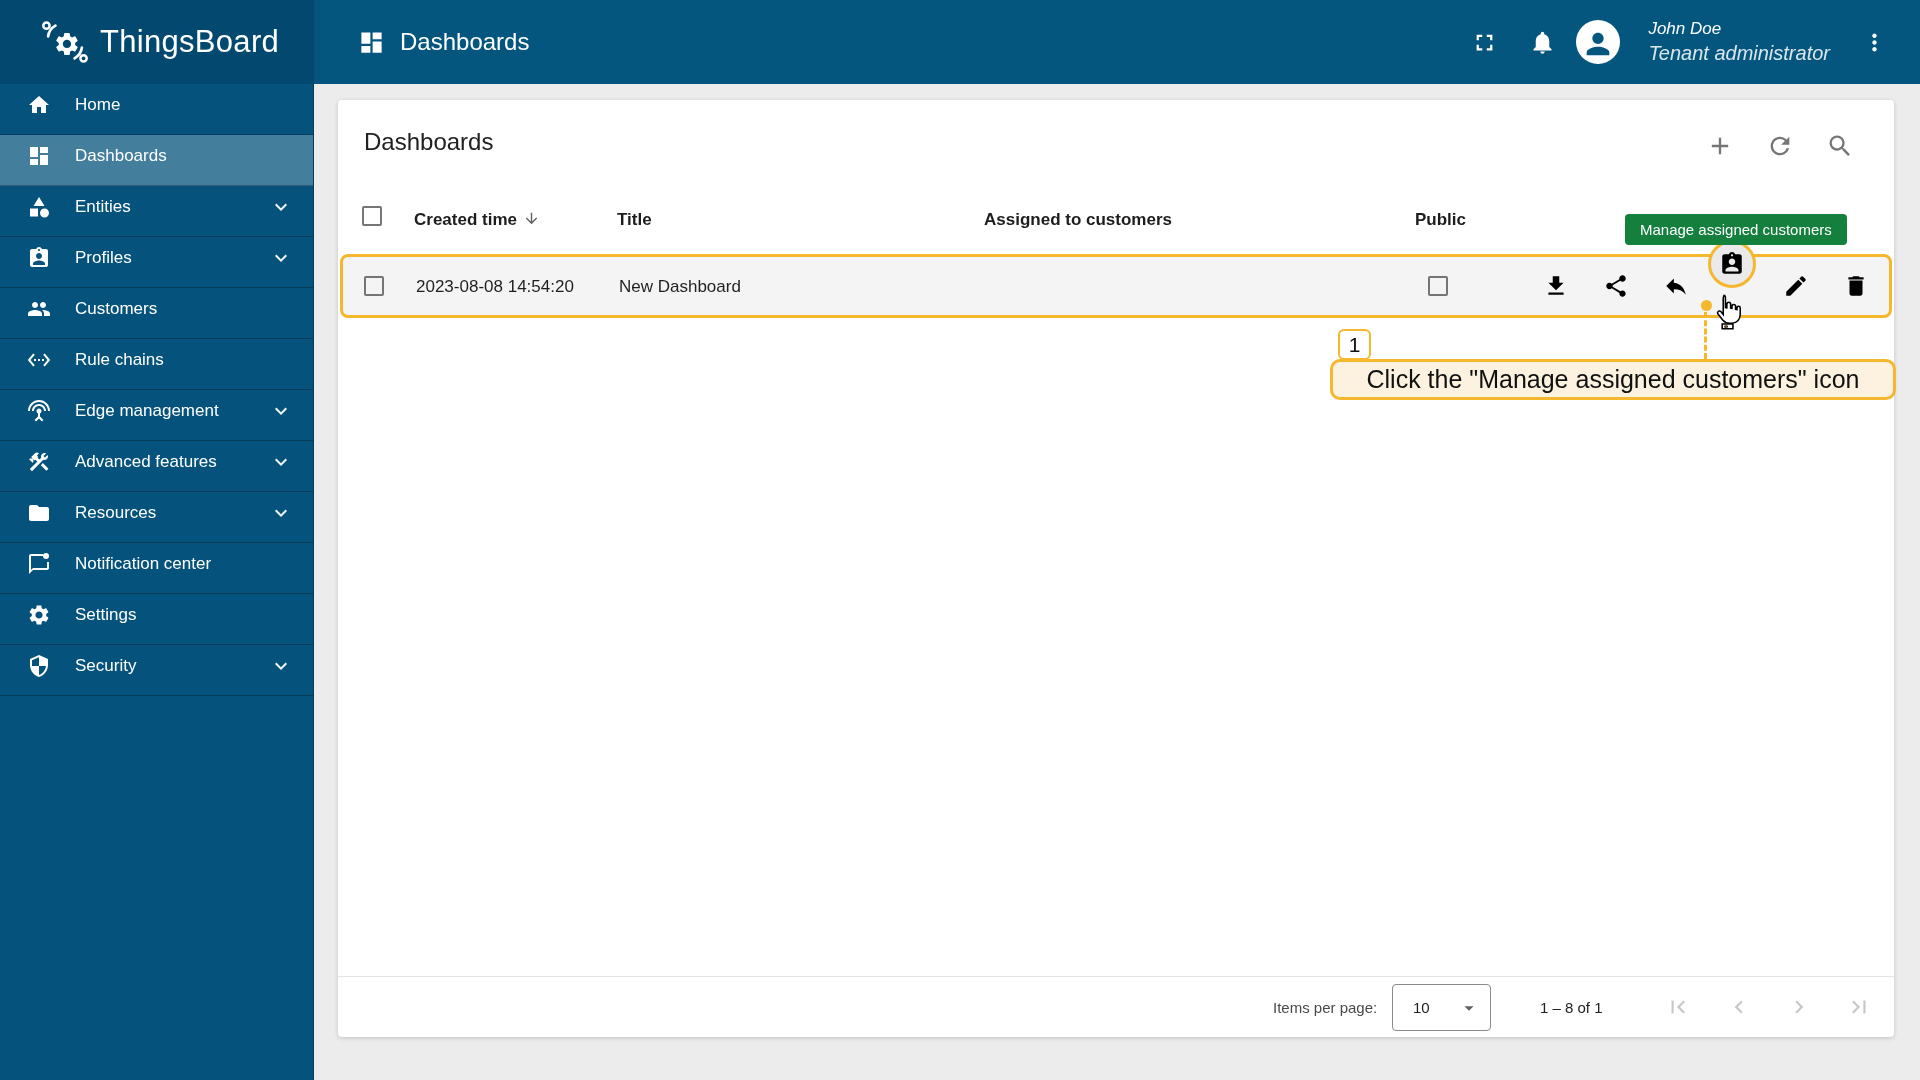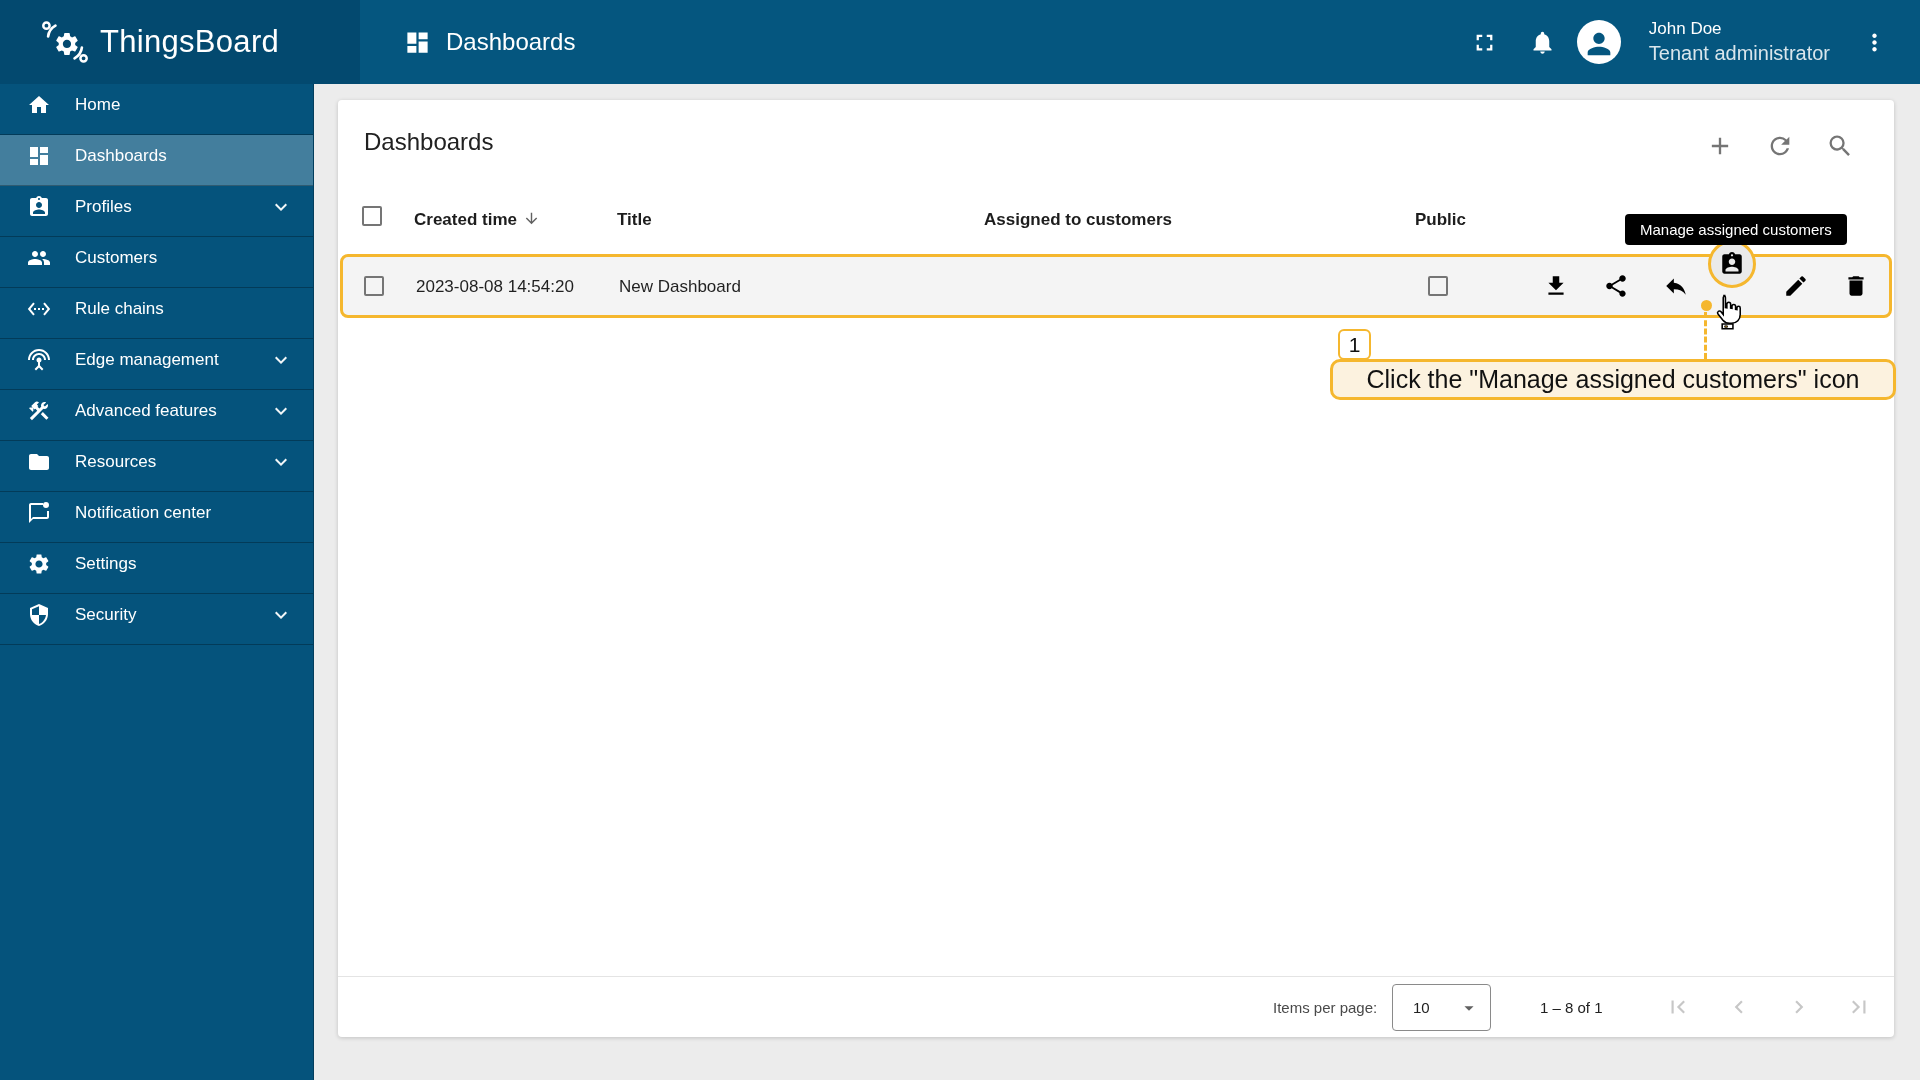--- a/index.html
+++ b/index.html
@@ -2,33 +2,33 @@
 <html><head>
 <meta charset="utf-8">
 <style>
   * { margin:0; padding:0; box-sizing:border-box; }
   html,body { width:1920px; height:1080px; }
   body { font-family:"Liberation Sans","DejaVu Sans",sans-serif; }
   .screen { position:relative; width:1920px; height:1080px; overflow:hidden; background:#ececec; }
 
   
   .topbar { position:absolute; left:0; top:0; width:1920px; height:84px; background:#05567F; z-index:5; display:flex; }
-  .logo-strip { width:360px; height:84px; background:#03496F; display:flex; align-items:center; padding-left:38px; flex:none; }
+  .logo-strip { width:314px; height:84px; background:#03496F; display:flex; align-items:center; padding-left:38px; flex:none; }
   .logo-icon { width:54px; height:54px; }
   .logo-text { color:#fff; font-size:31px; letter-spacing:.3px; margin-left:8px; }
   .topbar-main { flex:1; display:flex; align-items:center; position:relative; }
   .breadcrumb { display:flex; align-items:center; margin-left:44px; color:#fff; }
   .breadcrumb .icon { width:27px; height:27px; color:#fff; }
   .breadcrumb-title { font-size:24px; margin-left:15px; font-weight:400; }
   .topbar-right { position:absolute; right:22px; top:0; height:84px; display:flex; align-items:center; gap:10px; }
   .top-icon-btn { width:48px; height:48px; display:flex; align-items:center; justify-content:center; color:#fff; cursor:pointer; }
   .top-icon-btn .icon { width:27px; height:27px; }
   .avatar { width:44px; height:44px; border-radius:50%; background:#fff; display:flex; align-items:center; justify-content:center; color:#05567F; }
   .avatar .icon { width:34px; height:34px; margin-top:3px; }
-  .user-block { margin-left:18px; margin-right:10px; color:#fff; line-height:1.3; }
+  .user-block { margin-left:18px; margin-right:10px; color:#fff; line-height:1.3;font-style:italic; }
   .user-name { font-size:17px; }
   .user-role { font-size:20px; color:rgba(255,255,255,.85); }
 
   .icon svg { fill:currentColor; display:block; width:100%; height:100%; }
 
   
   .sidebar { position:absolute; left:0; top:84px; width:314px; height:996px; background:#05537C; border-right:1px solid rgba(0,0,0,.25); z-index:4; }
   .side-item { height:51px; display:flex; align-items:center; padding:0 20px 8px 27px; border-bottom:1px solid rgba(0,0,0,.28); color:#fff; cursor:pointer; position:relative; }
   .side-item.active { background:rgba(255,255,255,.25); }
   .side-icon { width:24px; height:24px; flex:none; }
@@ -53,21 +53,21 @@
 
   .trow { position:absolute; left:2px; top:154px; width:1552px; height:64px; background:#f4f4f4; border:3px solid #F5B72E; border-radius:8px; display:flex; align-items:center; }
   .cell { position:absolute; font-size:17px; color:rgba(0,0,0,.87); white-space:nowrap; }
   .trow .cbx { position:absolute; }
   .row-icon { position:absolute; width:26px; height:26px; color:#5f6368; cursor:pointer; }
   .row-icon.disabled { color:#b9b9b9; cursor:default; }
 
   .manage-ring { position:absolute; left:1370px; top:140px; width:48px; height:48px; border:3px solid #F5B72E; border-radius:50%; background:#eaeaea; z-index:3; }
   .manage-ring .row-icon { position:absolute; left:8px; top:8px; }
 
-  .tooltip { position:absolute; left:1287px; top:114px; height:31px; background:#000000; color:#fff; border-radius:4px; font-size:15px; display:flex; align-items:center; padding:0 15px; white-space:nowrap; z-index:6; }
+  .tooltip { position:absolute; left:1287px; top:114px; height:31px; background:#15803d; color:#fff; border-radius:4px; font-size:15px; display:flex; align-items:center; padding:0 15px; white-space:nowrap; z-index:6; }
 
   .conn-dot { position:absolute; left:1363px; top:200px; width:11px; height:11px; border-radius:50%; background:#F5B72E; z-index:4; }
   .conn-line { position:absolute; left:1366px; top:212px; height:47px; border-left:3px dashed #F5B72E; z-index:2; }
   .cursor-glyph { position:absolute; left:1372px; top:193px; width:34px; height:40px; z-index:7; }
 
   .step-badge { position:absolute; left:1000px; top:229px; width:33px; height:31px; background:#fff; border:2px solid #F5B72E; border-radius:6px; font-size:21px; color:#111; display:flex; align-items:center; justify-content:center; z-index:3; }
   .instruction { position:absolute; left:992px; top:259px; width:566px; height:41px; background:#FCF2DF; border:3px solid #F5B72E; border-radius:10px; display:flex; align-items:center; justify-content:center; font-size:25px; color:#111; white-space:nowrap; z-index:3; }
 
   .paginator { position:absolute; left:0; bottom:0; right:0; height:61px; border-top:1px solid #e4e4e4; }
   .pg-label { position:absolute; left:935px; top:22px; font-size:15px; color:#4a4a4a; }
@@ -154,20 +154,33 @@
         <span class="icon side-icon">
           <svg viewBox="0 0 24 24">
             <path d="M3 13h8V3H3v10zm0 8h8v-6H3v6zm10 0h8V11h-8v10zm0-18v6h8V3h-8z"></path>
           </svg>
         </span>
         <span class="side-label">Dashboards</span>
       </div>
       <div class="side-item">
         <span class="icon side-icon">
           <svg viewBox="0 0 24 24">
+            <path d="M12 2l-5.5 9h11L12 2zm5.5 11.5c-2.49 0-4.5 2.01-4.5 4.5s2.01 4.5 4.5 4.5 4.5-2.01 4.5-4.5-2.01-4.5-4.5-4.5zM3 21.5h8v-8H3v8z"></path>
+          </svg>
+        </span>
+        <span class="side-label">Entities</span>
+        <span class="icon side-chevron">
+          <svg viewBox="0 0 24 24">
+            <path d="M7.41 8.59 12 13.17l4.59-4.58L18 10l-6 6-6-6z"></path>
+          </svg>
+        </span>
+      </div>
+      <div class="side-item">
+        <span class="icon side-icon">
+          <svg viewBox="0 0 24 24">
             <path d="M19 3h-4.18C14.4 1.84 13.3 1 12 1c-1.3 0-2.4.84-2.82 2H5c-1.1 0-2 .9-2 2v14c0 1.1.9 2 2 2h14c1.1 0 2-.9 2-2V5c0-1.1-.9-2-2-2zm-7 0c.55 0 1 .45 1 1s-.45 1-1 1-1-.45-1-1 .45-1 1-1zm0 4c1.66 0 3 1.34 3 3s-1.34 3-3 3-3-1.34-3-3 1.34-3 3-3zm6 12H6v-1.4c0-2 4-3.1 6-3.1s6 1.1 6 3.1V19z"></path>
           </svg>
         </span>
         <span class="side-label">Profiles</span>
         <span class="icon side-chevron">
           <svg viewBox="0 0 24 24">
             <path d="M7.41 8.59 12 13.17l4.59-4.58L18 10l-6 6-6-6z"></path>
           </svg>
         </span>
       </div>

